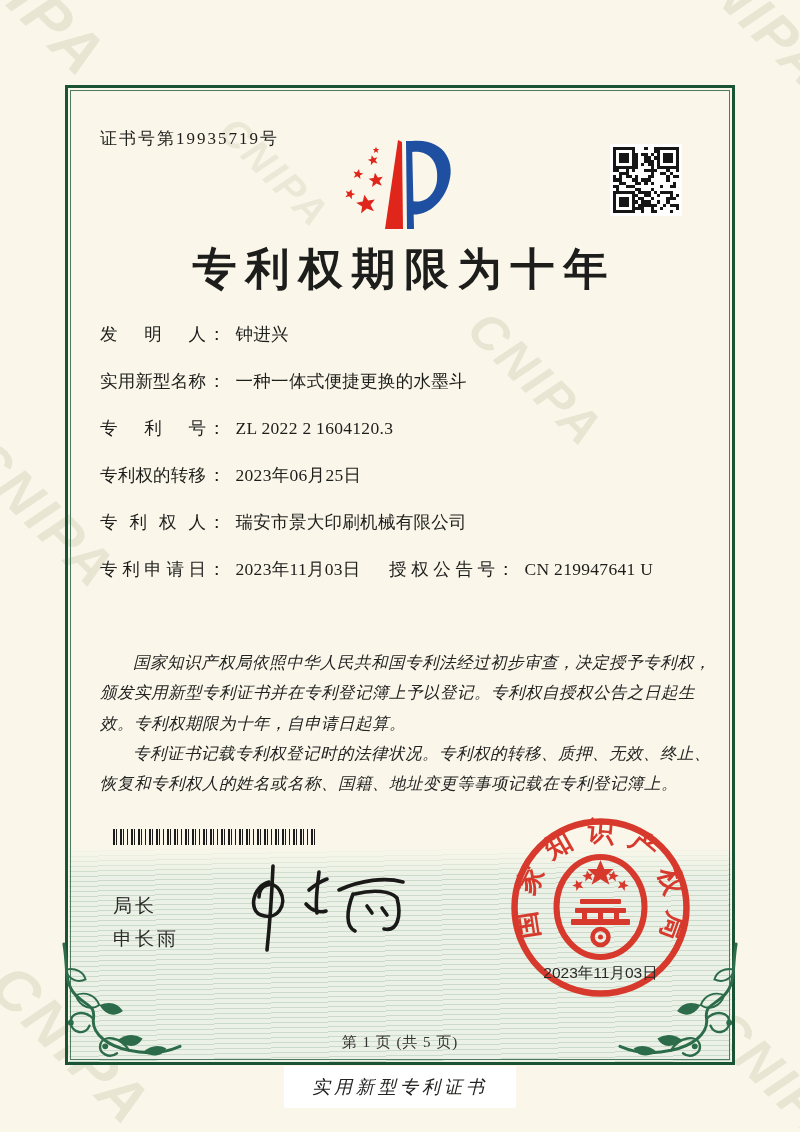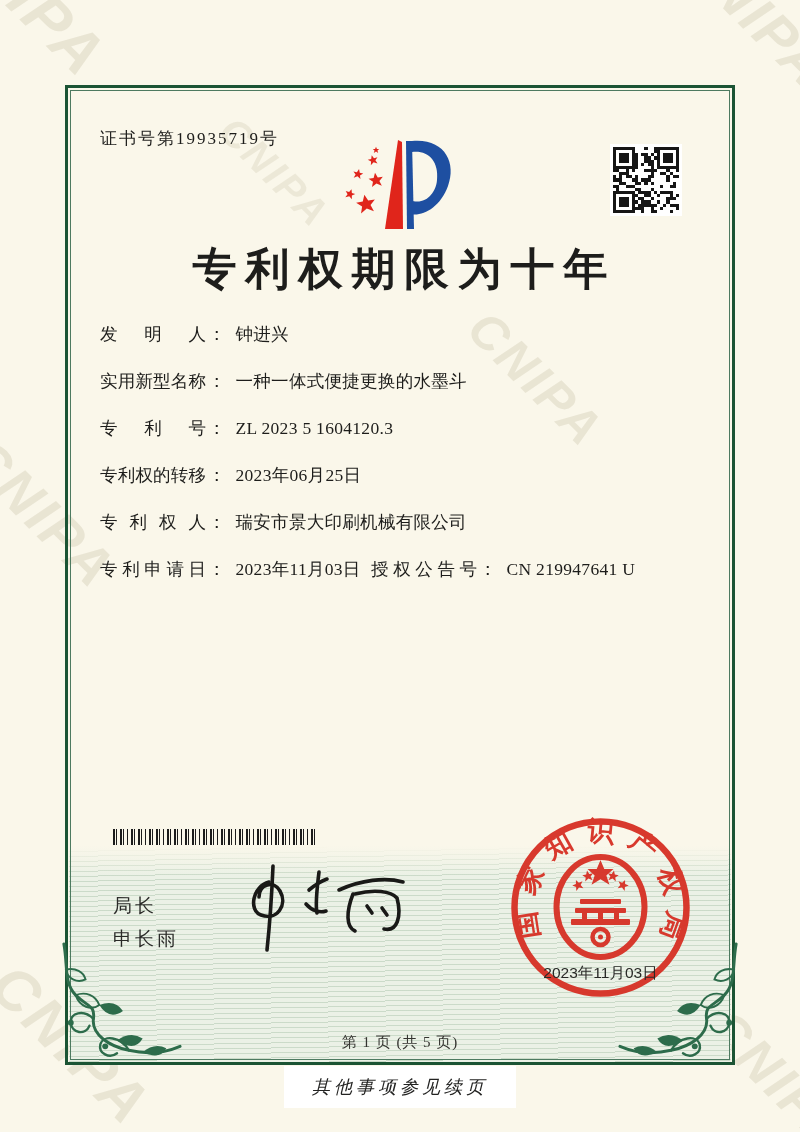--- a/index.html
+++ b/index.html
@@ -64,21 +64,21 @@
   }
   
   .fields{ position:absolute; left:100px; top:322px; width:612px; font-size:17.5px; }
   .frow{ margin-bottom:22px; line-height:25px; white-space:nowrap; }
   .flabel{
     display:inline-block; width:106px; text-align:justify; text-align-last:justify;
     vertical-align:top;
   }
   .fcolon{ margin:0 10px 0 2px; }
   .fvalue{ letter-spacing:.3px; }
-  .frow-double .pair2{ margin-left:6px; }
+  .frow-double .pair2{ margin-left:24px; }
   
   .paras{
     position:absolute; left:100px; top:648px; width:612px;
     font-size:16.5px; line-height:1.84; font-style:italic; color:#232322;
   }
   .paras p{ text-indent:2em; letter-spacing:.5px; }
   
   .barcode{
     position:absolute; left:113px; top:829px; width:205px; height:16px;
     background:repeating-linear-gradient(90deg,
@@ -620,35 +620,37 @@
 <div class="title">专利权期限为十年</div>
 
 <div class="fields">
   <div class="frow">
     <span class="flabel">发明人</span><span class="fcolon">：</span><span class="fvalue">钟进兴</span>
   </div>
   <div class="frow">
     <span class="flabel">实用新型名称</span><span class="fcolon">：</span><span class="fvalue">一种一体式便捷更换的水墨斗</span>
   </div>
   <div class="frow">
-    <span class="flabel">专利号</span><span class="fcolon">：</span><span class="fvalue">ZL 2023 5 1604120.3</span>
+    <span class="flabel">专利号</span><span class="fcolon">：</span><span class="fvalue">ZL 2022 2 1604120.3</span>
   </div>
   <div class="frow">
     <span class="flabel">专利权的转移</span><span class="fcolon">：</span><span class="fvalue">2023年06月25日</span>
   </div>
   <div class="frow">
     <span class="flabel">专利权人</span><span class="fcolon">：</span><span class="fvalue">瑞安市景大印刷机械有限公司</span>
   </div>
   <div class="frow frow-double">
     <span class="pair1"><span class="flabel">专利申请日</span><span class="fcolon">：</span><span class="fvalue">2023年11月03日</span></span>
     <span class="pair2"><span class="flabel">授权公告号</span><span class="fcolon">：</span><span class="fvalue">CN 219947641 U</span></span>
   </div>
 </div>
 
 <div class="paras">
+  <p>国家知识产权局依照中华人民共和国专利法经过初步审查，决定授予专利权，颁发实用新型专利证书并在专利登记簿上予以登记。专利权自授权公告之日起生效。专利权期限为十年，自申请日起算。</p>
+  <p>专利证书记载专利权登记时的法律状况。专利权的转移、质押、无效、终止、恢复和专利权人的姓名或名称、国籍、地址变更等事项记载在专利登记簿上。</p>
 </div>
 
 <div class="barcode"></div>
 
 <div class="director-label">局长</div>
 <div class="director-name">申长雨</div>
 
 <svg class="signature" viewBox="0 0 185 98">
   <g fill="none" stroke="#191917" stroke-width="3.6" stroke-linecap="round" stroke-linejoin="round">
     <path d="M36,22 C20,26 15,50 28,55 C44,61 55,45 47,31 C41,20 26,24 26,37"></path>
@@ -689,14 +691,14 @@
       <rect x="106" y="98" width="5" height="6"></rect>
       <circle cx="92.5" cy="122" r="8" fill="none" stroke="#d73226" stroke-width="4.5"></circle>
       <circle cx="92.5" cy="122" r="2.5"></circle>
     </g>
   </g>
   <text x="92.5" y="163" text-anchor="middle" font-size="15.5" fill="#222220" font-family="Liberation Sans, DejaVu Sans, sans-serif">2023年11月03日</text>
 </svg>
 
 <div class="page-num">第 1 页 (共 5 页)</div>
 <div class="note-box">
-  <span class="note-text">其他事项参见续页</span>
+  <span class="note-text">实用新型专利证书</span>
 </div>
 
 </body></html>

